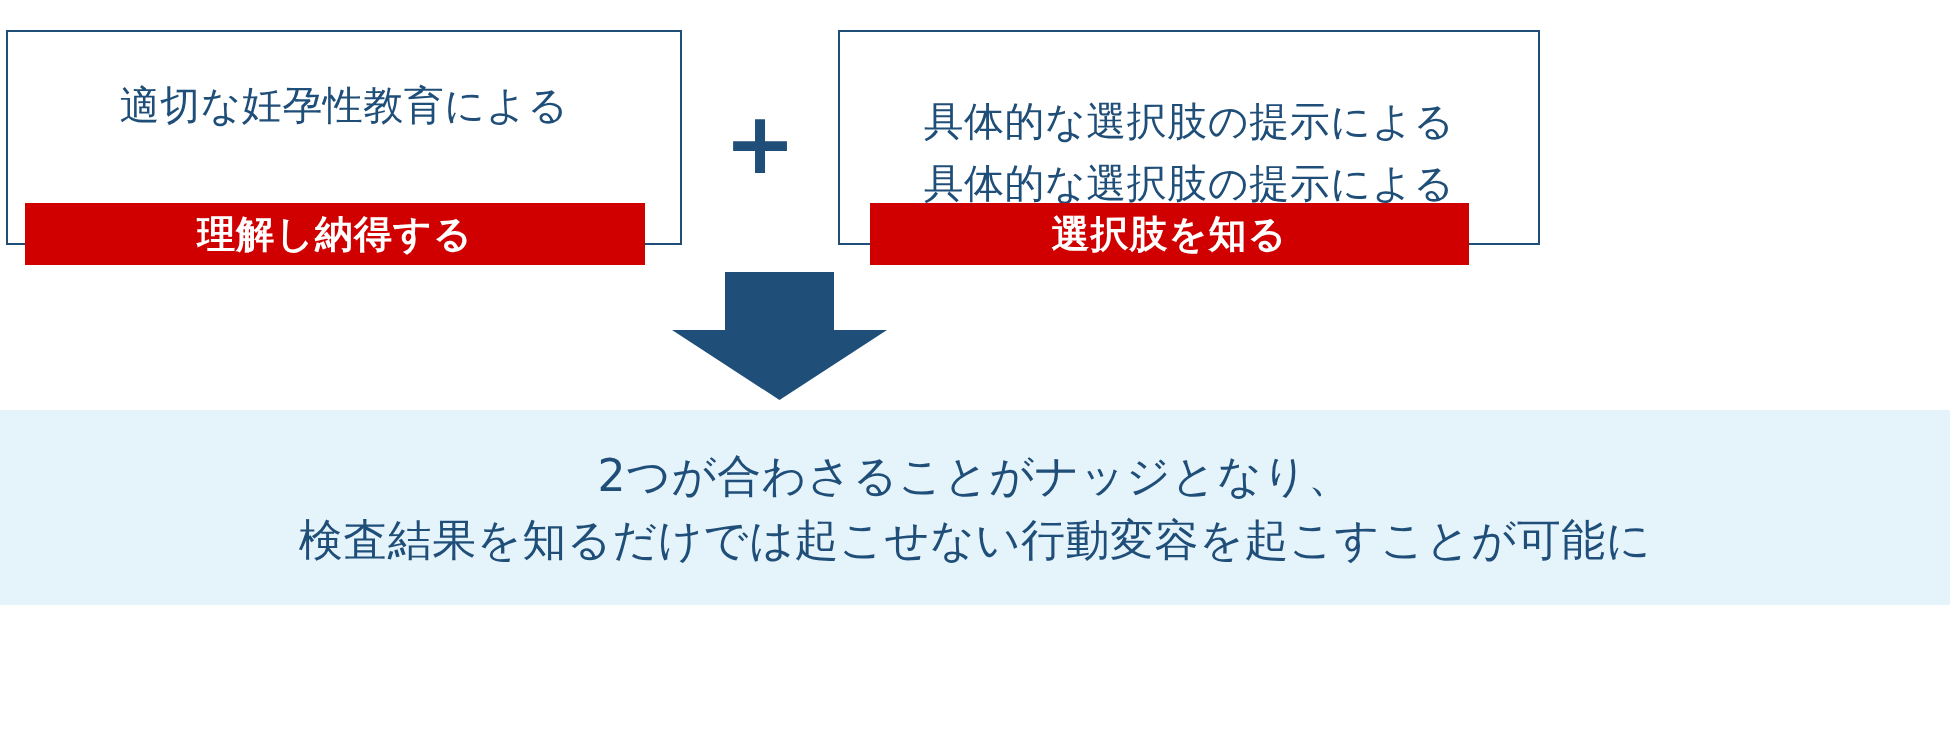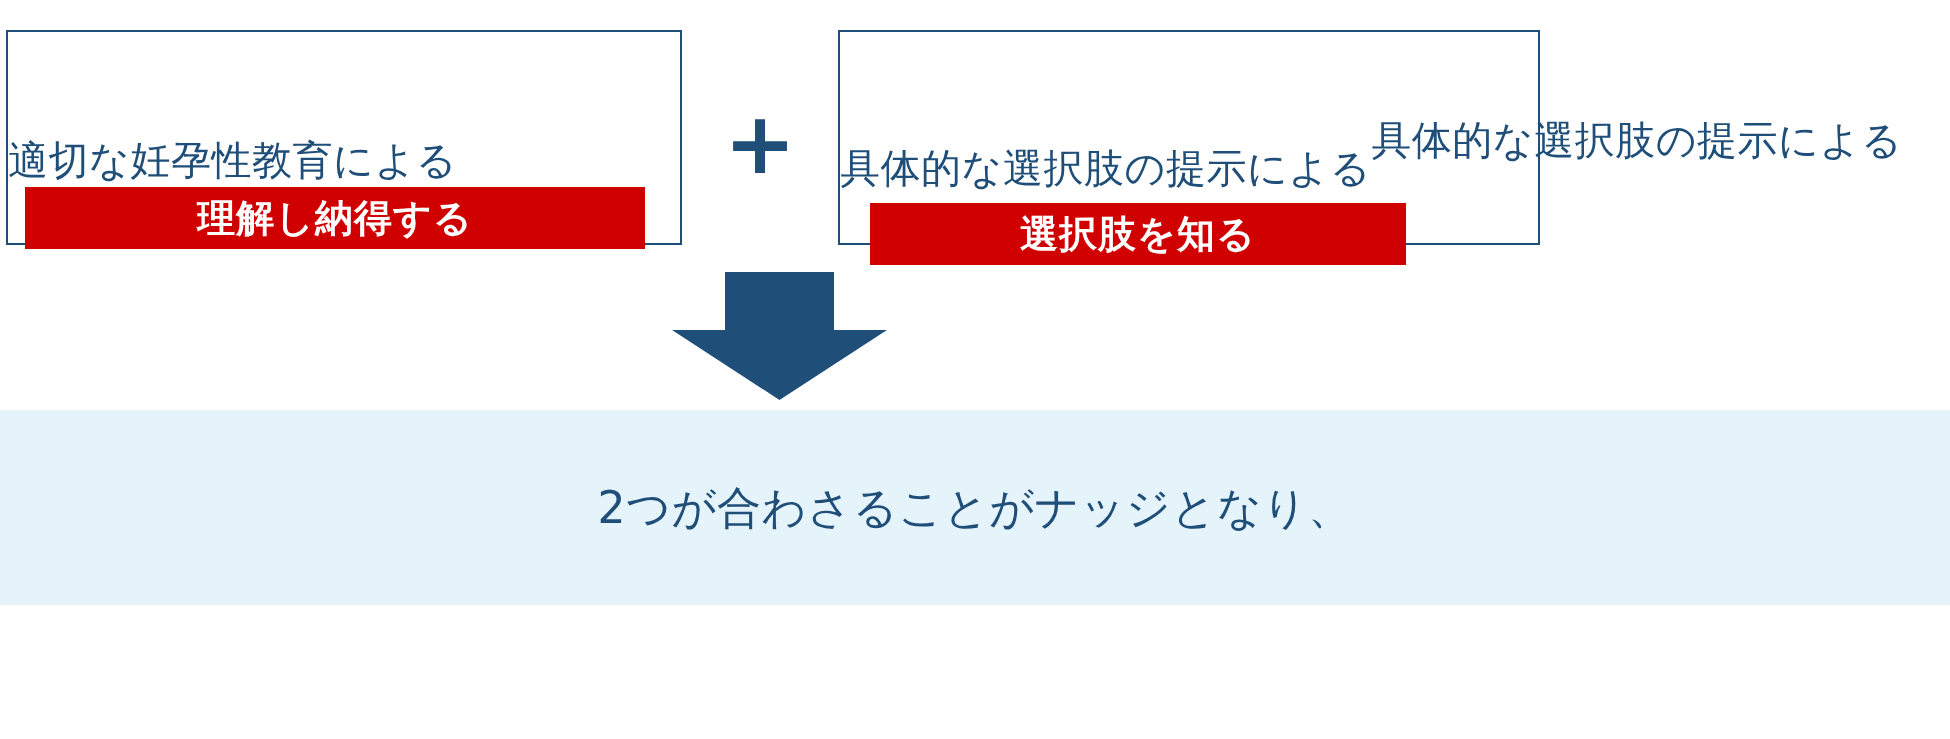--- a/index.html
+++ b/index.html
@@ -22,21 +22,21 @@
     height: 739px;
   }
 
   
   .outline-box {
     position: absolute;
     box-sizing: border-box;
     background: #ffffff;
     border: 2px solid #1F4E79;
     display: flex;
-    flex-direction: row;
+    flex-direction: column;
     align-items: center;
     justify-content: flex-start;
   }
   #box-left  { left: 6px;   top: 30px; width: 676px; height: 215px; }
   #box-right { left: 838px; top: 30px; width: 702px; height: 215px; }
 
   .box-text {
     color: #1F4E79;
     font-size: 40px;
     line-height: 1.45;
@@ -54,22 +54,22 @@
     background: #D00000;
     color: #ffffff;
     display: flex;
     align-items: center;
     justify-content: center;
     font-size: 38px;
     font-weight: 700;
     letter-spacing: 1px;
     white-space: nowrap;
   }
-  #banner-left  { left: 25px;  top: 187px; width: 620px; height: 62px; }
-  #banner-right { left: 870px; top: 203px; width: 536px; height: 62px; }
+  #banner-left  { left: 25px;  top: 203px; width: 620px; height: 62px; }
+  #banner-right { left: 870px; top: 203px; width: 599px; height: 62px; }
 
   
   #plus-sign {
     position: absolute;
     left: 700px;
     top: 88px;
     width: 120px;
     height: 110px;
     display: flex;
     align-items: center;
@@ -134,15 +134,16 @@
   <div class="red-banner" id="banner-right">
     <span>選択肢を知る</span>
   </div>
 
   <svg id="down-arrow" viewBox="0 0 215 128">
     <polygon points="53,0 162,0 162,58 215,58 107.5,128 0,58 53,58" fill="#1F4E79"></polygon>
   </svg>
 
   <div id="bottom-banner">
     <div class="concl-line">2つが合わさることがナッジとなり、</div>
+    <div class="concl-line">検査結果を知るだけでは起こせない行動変容を起こすことが可能に</div>
   </div>
 
 </div>
 
 </body></html>

